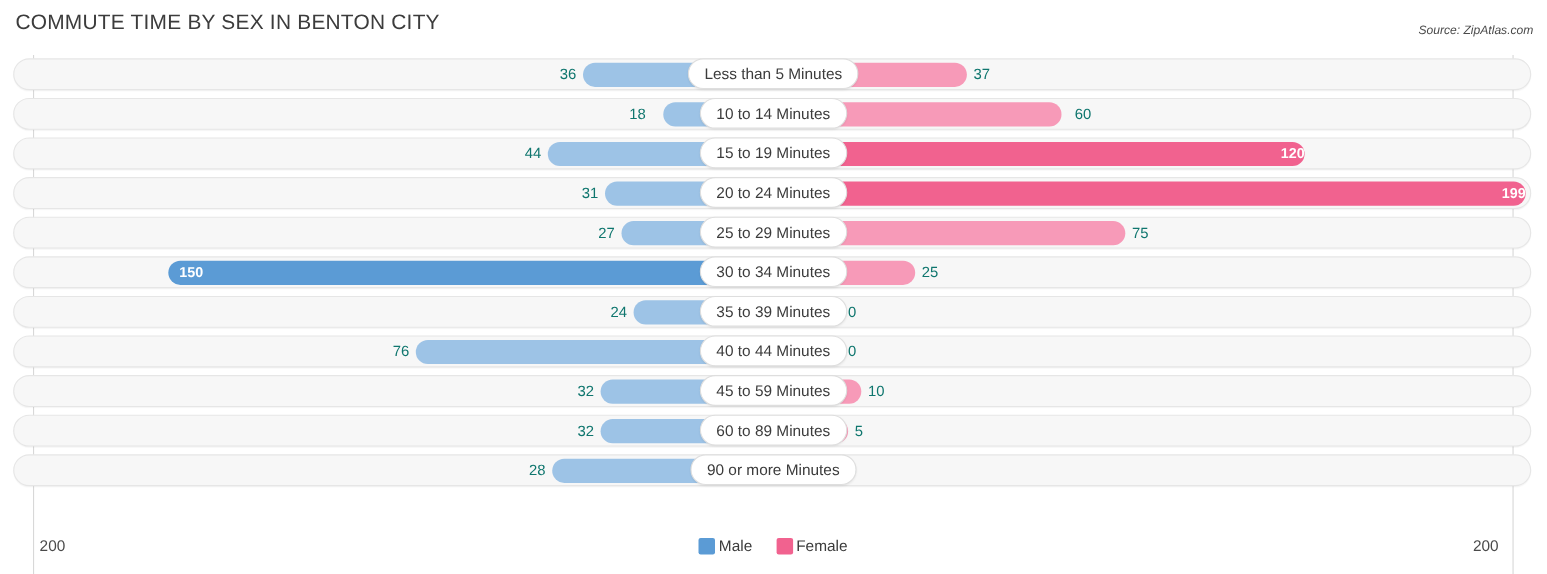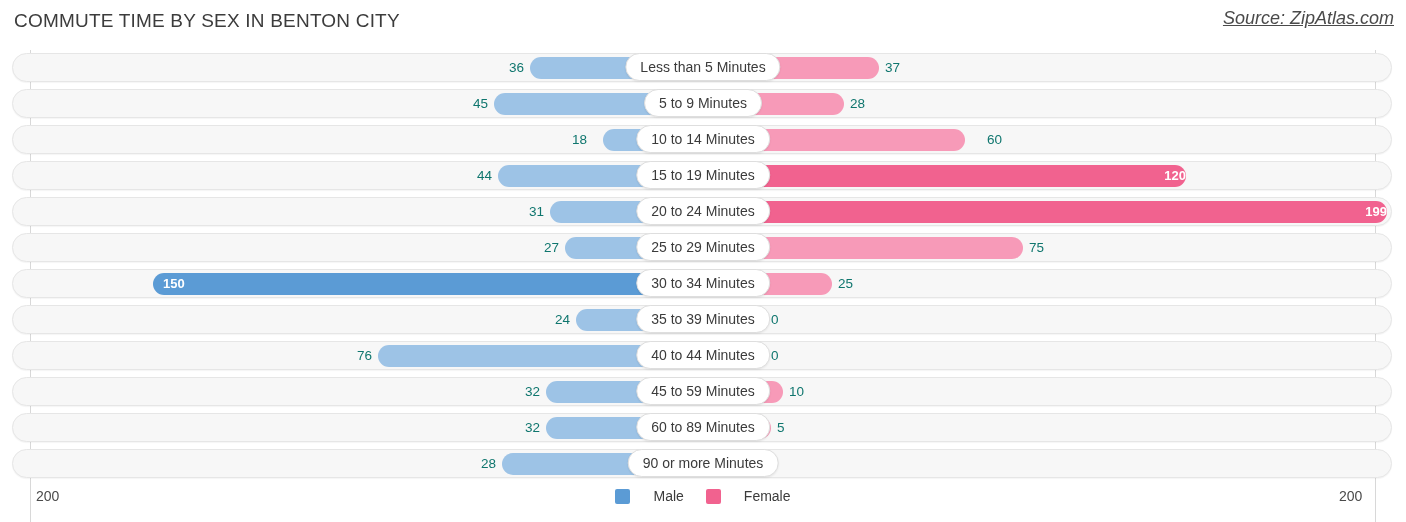--- a/index.html
+++ b/index.html
@@ -11,22 +11,22 @@
   .chart-root{position:relative;width:1406px;height:502px;box-sizing:border-box;}
 
   
   .header{position:absolute;left:0;top:0;width:1406px;height:44px;}
   .chart-title{
     position:absolute;left:14px;top:10px;
     font-size:19px;letter-spacing:.2px;color:#3c3c3c;font-weight:400;
     white-space:nowrap;
   }
   .source{
-    position:absolute;right:12px;top:8px;
-    font-size:18px;font-style:italic;color:#4a4a4a;white-space:nowrap;text-decoration:underline;
+    position:absolute;right:12px;top:22px;
+    font-size:11px;font-style:italic;color:#4a4a4a;white-space:nowrap;
   }
 
   
   .plot{position:absolute;left:0;top:50px;width:1406px;height:432px;}
   .axis-line{position:absolute;top:0;bottom:-40px;width:1px;background:#d8d8d8;}
   .axis-left{left:30px;}
   .axis-right{left:1375px;}
 
   .rows{position:absolute;left:0;top:0;width:1406px;}
   .row{position:relative;height:36px;width:1406px;}
@@ -88,21 +88,21 @@
   .axis-max{
     position:absolute;top:6px;font-size:14px;color:#4a4a4a;white-space:nowrap;text-align:right;
   }
   .axis-max-left{left:36px;}
   .axis-max-right{left:1339px;}
 
   .legend{
     position:absolute;left:0;right:0;top:6px;
     display:flex;justify-content:center;align-items:center;gap:22px;
   }
-  .legend-item{display:flex;align-items:center;gap:23px;}
+  .legend-item{display:flex;align-items:center;gap:3px;}
   .legend-swatch{width:15px;height:15px;border-radius:2px;display:block;}
   .legend-label{font-size:14px;color:#3b3b3b;white-space:nowrap;}
 </style>
 </head>
 <body>
 
 <div class="chart-root">
 
   <div class="header">
     <div class="chart-title">COMMUTE TIME BY SEX IN BENTON CITY</div>
@@ -118,34 +118,24 @@
           <div class="bar bar-male" style="width: 173px;"></div>
           <div class="bar bar-female" style="width: 176px;"></div>
           <div class="val val-male" style="right: 876px; left: auto; margin-right: 6px; width: auto;">36</div>
           <div class="val val-female" style="left: 879px; margin-left: 6px;">37</div>
           <div class="pill-anchor">
             <div class="pill">Less than 5 Minutes</div>
           </div>
         </div>
         <div class="row">
           <div class="track"></div>
-          <div class="bar bar-male" style="width: 209px;"></div>
-          <div class="bar bar-female" style="width: 141px;"></div>
-          <div class="val val-male" style="right: 912px; left: auto; margin-right: 6px; width: auto;">45</div>
-          <div class="val val-female" style="left: 844px; margin-left: 6px;">28</div>
-          <div class="pill-anchor">
-            <div class="pill">5 to 9 Minutes</div>
-          </div>
-        </div>
-        <div class="row">
-          <div class="track"></div>
           <div class="bar bar-male" style="width: 100px;"></div>
           <div class="bar bar-female" style="width: 262px;"></div>
           <div class="val val-male" style="right: 803px; left: auto; margin-right: 16px; width: auto;">18</div>
-          <div class="val val-female" style="left: 965px; margin-left: 22px;">60</div>
+          <div class="val val-female" style="left: 965px; margin-left: 12px;">60</div>
           <div class="pill-anchor">
             <div class="pill">10 to 14 Minutes</div>
           </div>
         </div>
         <div class="row">
           <div class="track"></div>
           <div class="bar bar-male" style="width: 205px;"></div>
           <div class="bar bar-female strong" style="width: 483px;"></div>
           <div class="val val-male" style="right: 908px; left: auto; margin-right: 6px; width: auto;">44</div>
           <div class="val-in val-in-female" style="left: 703px; width: 483px;">120</div>

